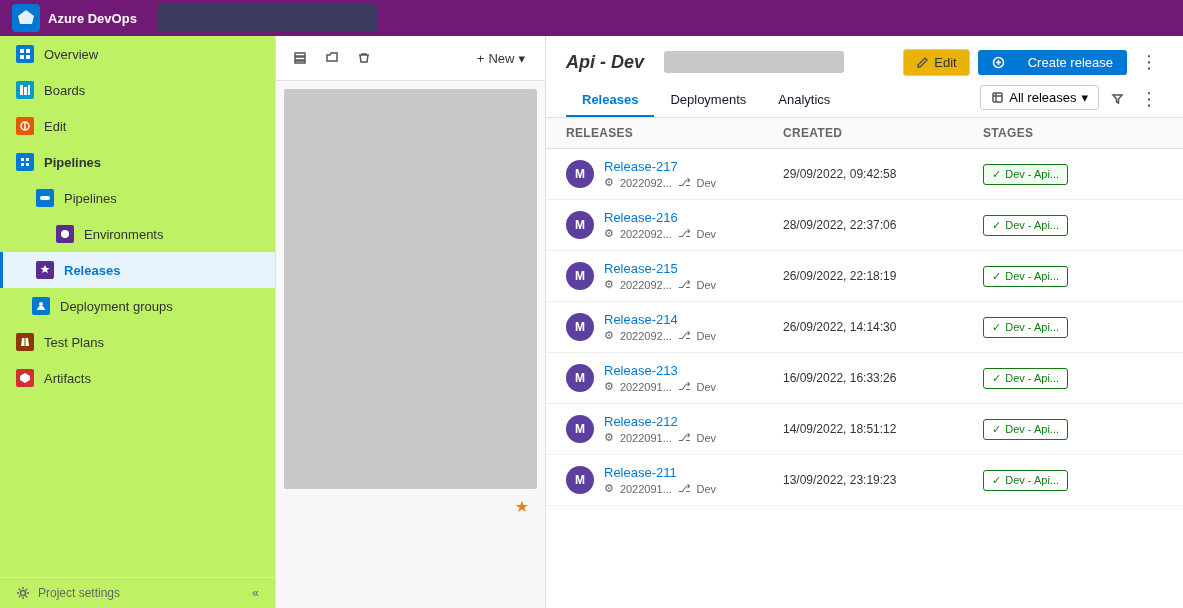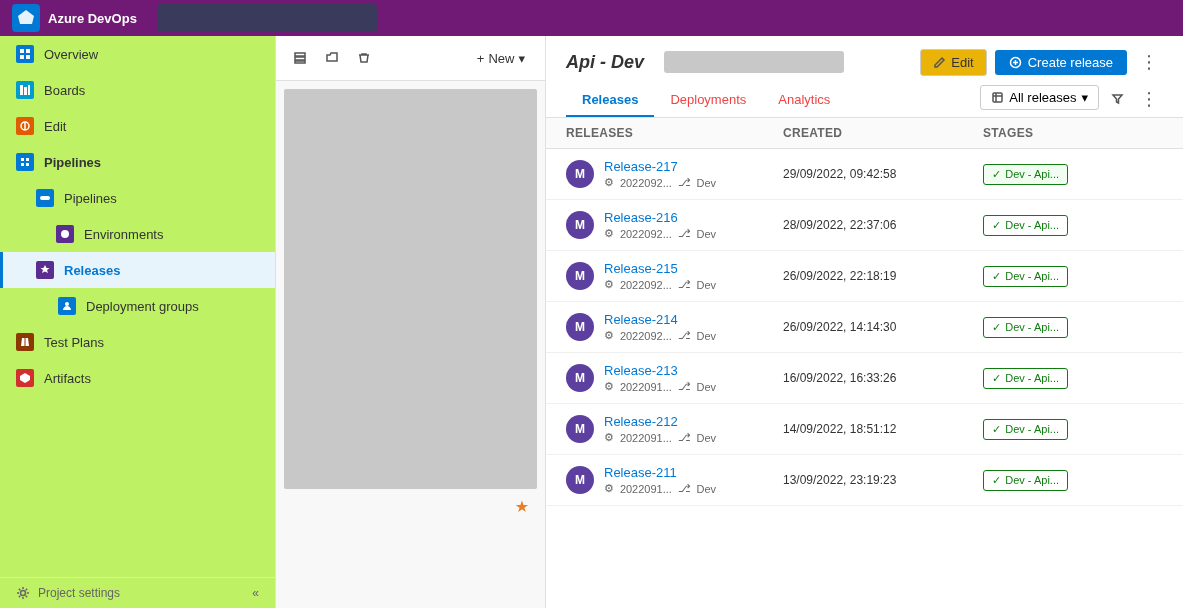--- a/index.html
+++ b/index.html
@@ -43,24 +43,24 @@
     .star-btn { position: relative; margin-top: 8px; text-align: right; color: #e67e22; font-size: 16px; padding: 0 8px; }
 
     
     .right-panel { flex: 1; display: flex; flex-direction: column; overflow: hidden; }
     .right-header { padding: 12px 20px 0 20px; border-bottom: 1px solid #e0e0e0; background: #fff; }
     .right-header-top { display: flex; align-items: center; gap: 12px; margin-bottom: 8px; }
     .pipeline-title { font-size: 18px; font-weight: 600; color: #333; font-style: italic; }
     .pipeline-name-blur { background: #c8c8c8; border-radius: 3px; width: 180px; height: 22px; display: inline-block; margin-left: 8px; vertical-align: middle; }
     .header-actions { display: flex; align-items: center; gap: 8px; margin-left: auto; }
     .edit-btn { display: flex; align-items: center; gap: 5px; padding: 5px 12px; border: 1px solid #ccc; background: #eab308; border-radius: 3px; cursor: pointer; font-size: 13px; color: #333; }
-    .create-release-btn { display: flex; align-items: center; gap: 6px; padding: 5px 14px; background: #0078d4; color: #fff; border: none; border-radius: 3px; cursor: pointer; font-size: 13px; font-weight: 500; }
+    .create-release-btn { display: flex; align-items: center; gap: 23px; padding: 5px 14px; background: #0078d4; color: #fff; border: none; border-radius: 3px; cursor: pointer; font-size: 13px; font-weight: 500; }
     .more-btn { width: 28px; height: 28px; display: flex; align-items: center; justify-content: center; background: transparent; border: none; cursor: pointer; color: #555; font-size: 18px; border-radius: 2px; }
     .tabs { display: flex; align-items: center; gap: 0; }
-    .tab { padding: 8px 16px; cursor: pointer; color: #ef4444; font-size: 13px; border-bottom: 2px solid transparent; }
+    .tab { padding: 8px 16px; cursor: pointer; color: #0f172a; font-size: 13px; border-bottom: 2px solid transparent; }
     .tab.active { color: #0078d4; border-bottom: 2px solid #0078d4; font-weight: 600; }
     .tab-actions { margin-left: auto; display: flex; align-items: flex-start; gap: 4px; padding-bottom: 4px; }
     .all-releases-btn { display: flex; align-items: center; gap: 5px; padding: 4px 10px; border: 1px solid #ccc; background: #fff; border-radius: 3px; cursor: pointer; font-size: 13px; }
     .filter-btn { width: 28px; height: 28px; display: flex; align-items: center; justify-content: center; background: transparent; border: none; cursor: pointer; color: #555; font-size: 14px; border-radius: 2px; }
 
     
     .releases-table { flex: 1; overflow-y: auto; }
     .table-header { display: grid; grid-template-columns: 1fr 200px 180px; padding: 8px 20px; border-bottom: 1px solid #e0e0e0; background: #fafafa; }
     .col-header { font-size: 12px; font-weight: 600; color: #666; text-transform: uppercase; letter-spacing: 0.3px; }
     .table-row { display: grid; grid-template-columns: 1fr 200px 180px; padding: 10px 20px; border-bottom: 1px solid #f0f0f0; align-items: center; }
@@ -158,21 +158,21 @@
       <div class="sidebar-icon icon-releases">
         <svg width="12" height="12" viewBox="0 0 12 12" fill="white">
             <path d="M6 1l1.5 3h3l-2.5 2 1 3L6 7.5 3 9l1-3L1.5 4h3z"></path>
           </svg>
       </div>
       <span>Releases</span>
     </div>
 
 
 
-    <div class="sidebar-item" style="padding-left:58px;">
+    <div class="sidebar-item" style="padding-left:32px;">
       <div class="sidebar-icon icon-deploygroups">
         <svg width="12" height="12" viewBox="0 0 12 12" fill="white">
             <circle cx="6" cy="4" r="2"></circle>
             <path d="M2 10c0-2.2 1.8-4 4-4s4 1.8 4 4"></path>
           </svg>
       </div>
       <span>Deployment groups</span>
     </div>
 
     <div class="sidebar-item">

